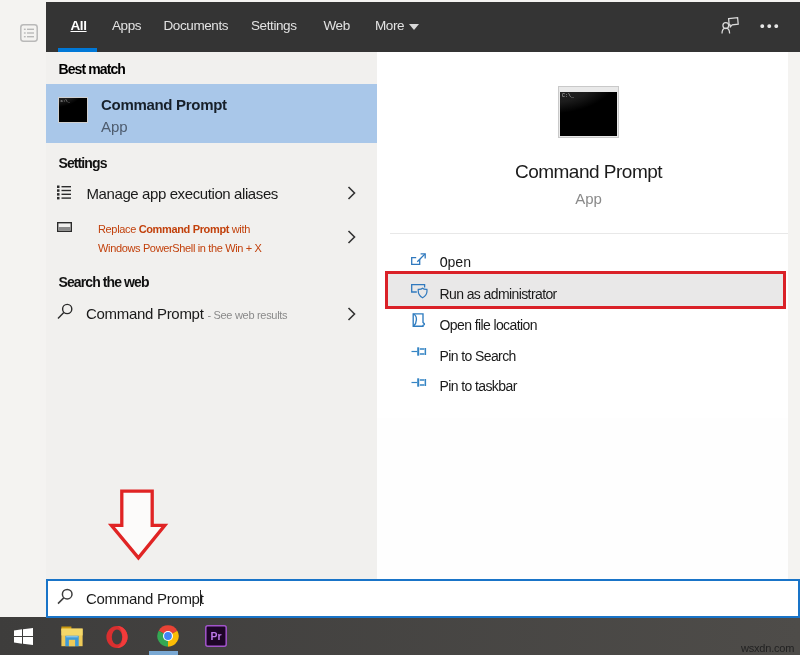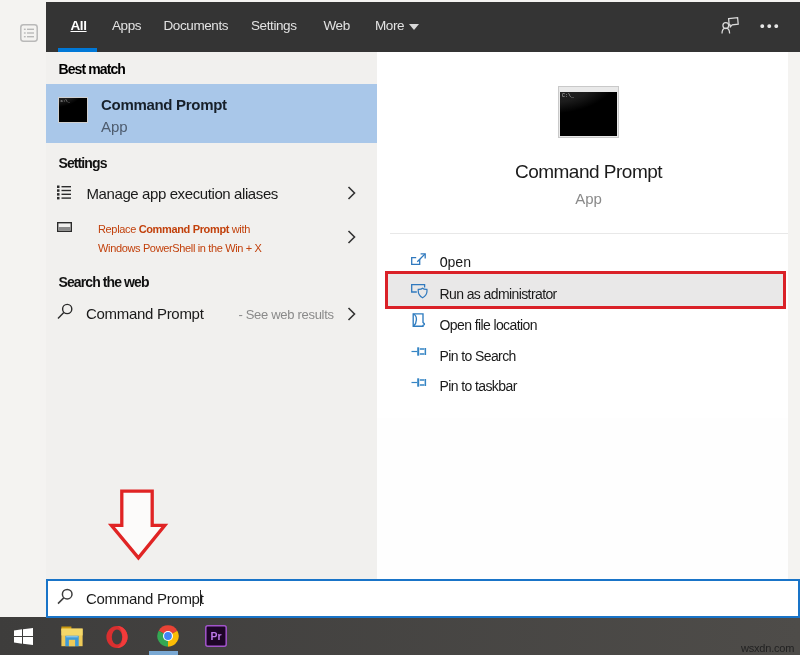--- a/index.html
+++ b/index.html
@@ -92,21 +92,21 @@
 <svg class="abs" style="left:347px;top:230px;" width="9" height="14" viewBox="0 0 9 14" fill="none" stroke="#333" stroke-width="1.6">
     <polyline points="1.5,1 7.5,7 1.5,13"></polyline>
   </svg>
 
 <div class="abs" style="left:58.5px;top:274px;font-size:14px;font-weight:bold;letter-spacing:-0.9px;color:#111;">Search the web</div>
 
 <svg class="abs" style="left:57px;top:303px;" width="17" height="17" viewBox="0 0 17 17" fill="none" stroke="#2b2b2b" stroke-width="1.4">
   <circle cx="10.2" cy="6" r="4.6"></circle>
     <line x1="6.8" y1="9.6" x2="1" y2="15.4"></line>
 </svg>
-<div class="abs" style="left:86px;top:305px;font-size:15px;letter-spacing:-0.3px;color:#1a1a1a;">Command Prompt <span style="color:#8a8a8a;font-size:13px;margin-left:31px;">- See web results</span></div>
+<div class="abs" style="left:86px;top:305px;font-size:15px;letter-spacing:-0.3px;color:#1a1a1a;">Command Prompt <span style="color:#8a8a8a;font-size:11px;">- See web results</span></div>
 <svg class="abs" style="left:347px;top:307px;" width="9" height="14" viewBox="0 0 9 14" fill="none" stroke="#333" stroke-width="1.6">
     <polyline points="1.5,1 7.5,7 1.5,13"></polyline>
   </svg>
 
 <div class="abs" style="left:558px;top:86px;width:61px;height:52px;background:#e9e9e9;border:1px solid #c9c9c9;box-sizing:border-box;">
   <div class="abs" style="left:1px;top:4.5px;width:57px;height:44.5px;background:#000;">
     <div class="abs" style="left:0;top:0;width:57px;height:44.5px;background:radial-gradient(ellipse 160% 120% at -18% -42%, #313131 0%, #1c1c1c 55%, #000 76%);"></div>
     <div class="abs" style="left:2px;top:1px;color:#c4c4c4;font-size:5px;font-family:'Liberation Mono',monospace;">C:\_</div>
   </div>
 </div>

